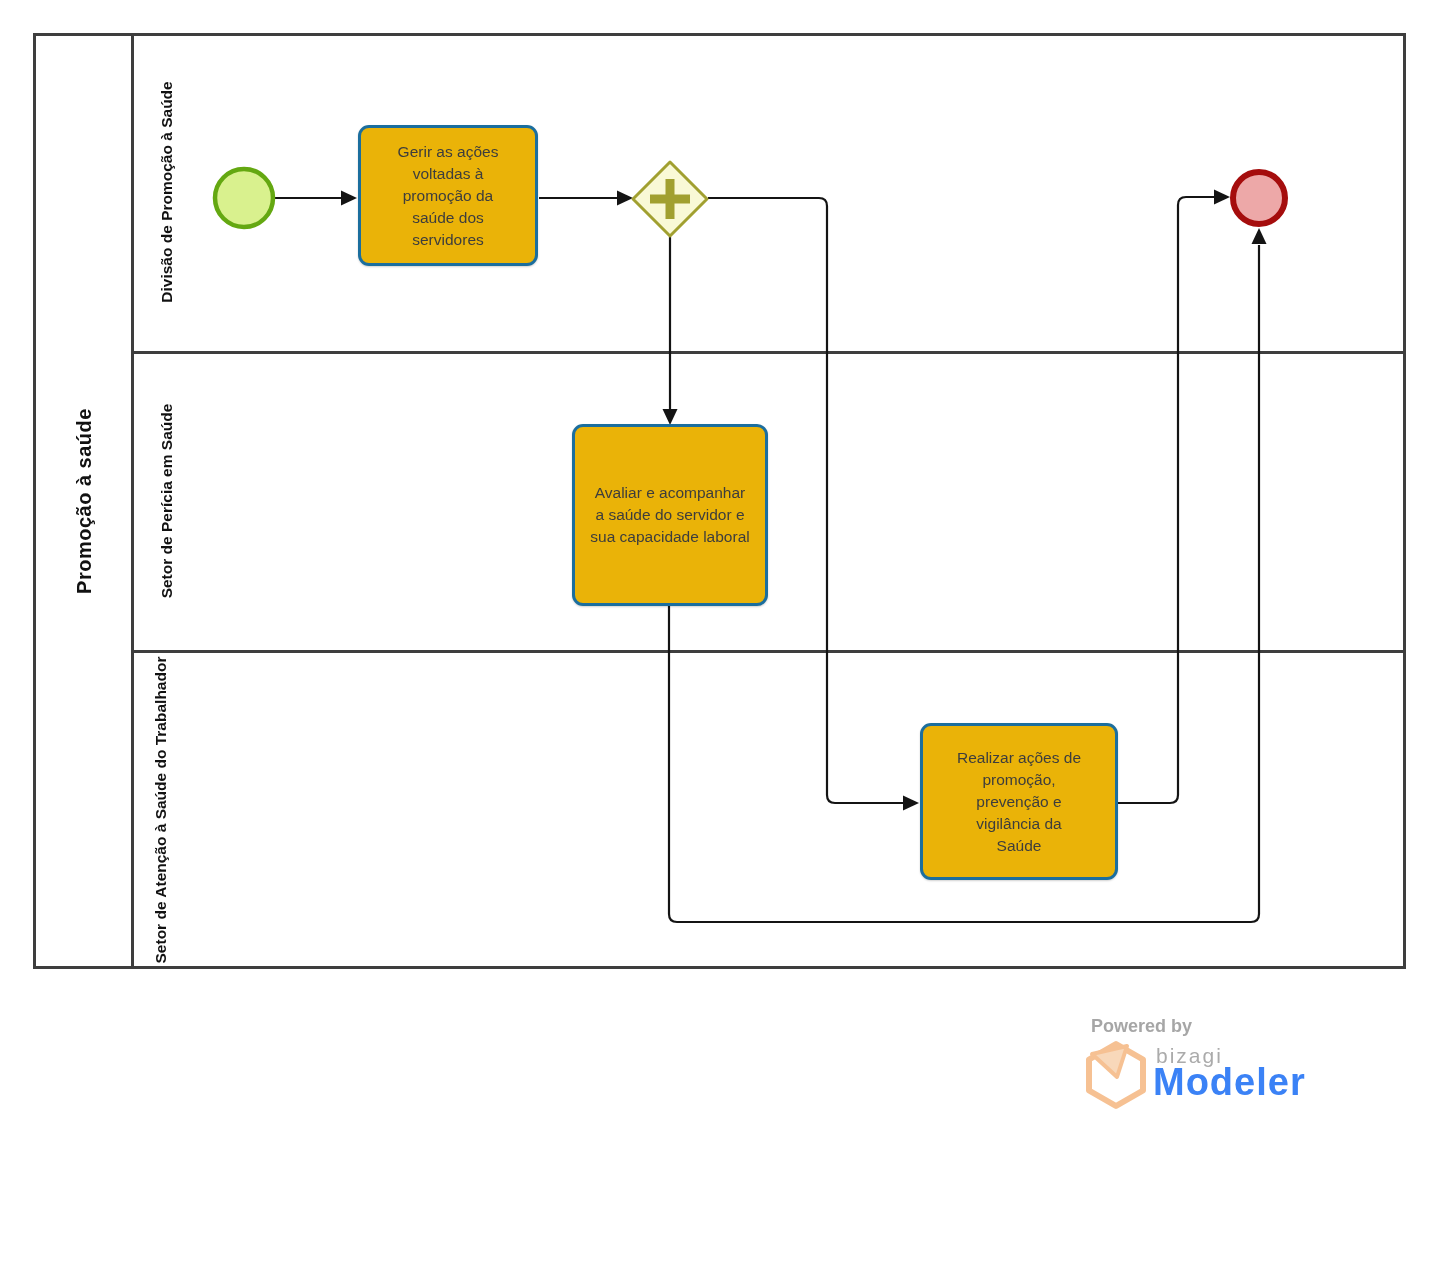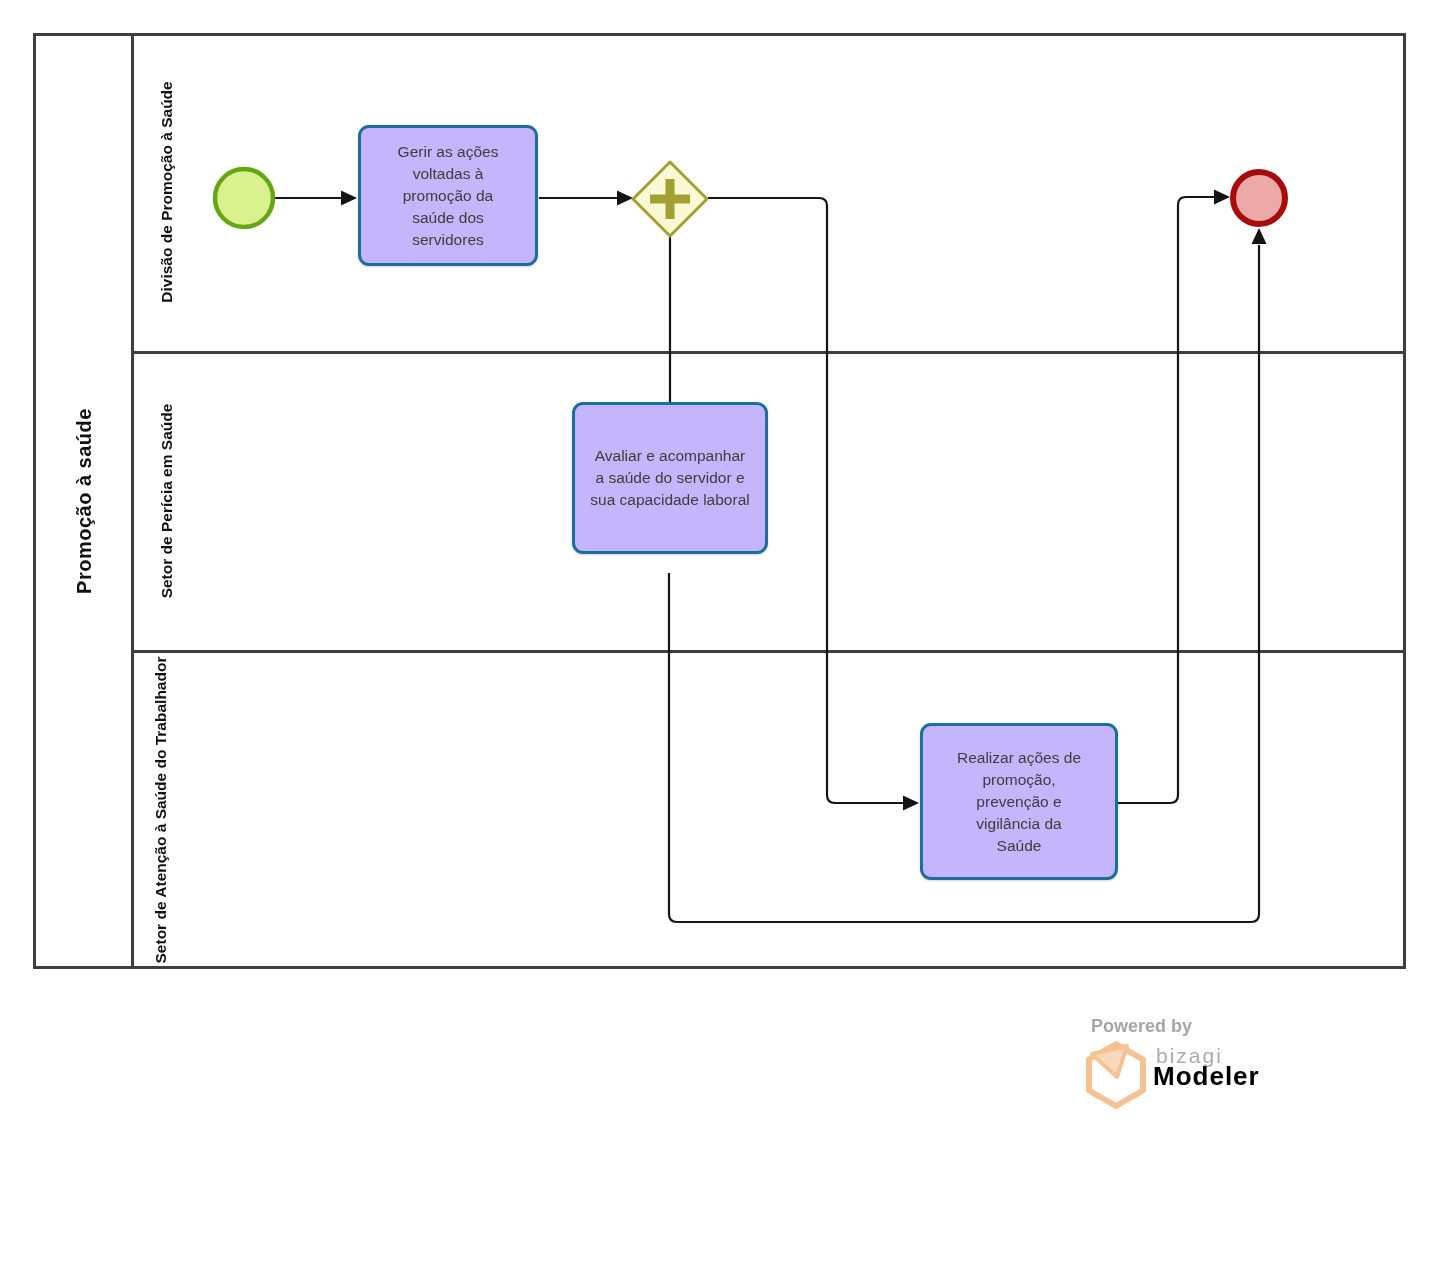--- a/index.html
+++ b/index.html
@@ -16,33 +16,33 @@
   .lane-divider.d2{top:650px;}
   .rot-label{position:absolute;transform:translate(-50%,-50%) rotate(-90deg);
     white-space:nowrap;font-weight:bold;color:#111;text-align:center;}
   .pool-title{left:84px;top:501px;font-size:20px;letter-spacing:.5px;}
   .lane-title{font-size:15.5px;}
   .lane-title.l1{left:167px;top:192px;}
   .lane-title.l2{left:167px;top:501px;}
   .lane-title.l3{left:161px;top:810px;white-space:normal;width:310px;line-height:20px;}
   
   .task{position:absolute;box-sizing:border-box;border:3px solid #1b6e9e;border-radius:11px;
-    background:#c4b5fd;display:flex;align-items:center;justify-content:center;text-align:center;
+    background:#eab308;display:flex;align-items:center;justify-content:center;text-align:center;
     font-size:15.5px;line-height:22px;color:#3d3d3d;box-shadow:0 1px 2px rgba(0,0,0,.18);}
   .task-gerir{left:358px;top:125px;width:180px;height:141px;padding:0 30px;}
-  .task-avaliar{left:572px;top:402px;width:196px;height:152px;padding:0 15px;}
+  .task-avaliar{left:572px;top:424px;width:196px;height:182px;padding:0 15px;}
   .task-realizar{left:920px;top:723px;width:198px;height:157px;padding:0 32px;}
   
   #flows{position:absolute;left:0;top:0;width:1438px;height:1262px;pointer-events:none;}
   .flow{fill:none;stroke:#141414;stroke-width:2.2px;}
   .arrow{fill:#141414;stroke:none;}
   
   .powered-by{position:absolute;left:1091px;top:1016px;font-size:18px;font-weight:600;color:#a6a6a6;}
   .brand{position:absolute;left:1156px;top:1044px;font-size:21px;color:#ababab;letter-spacing:2px;}
-  .product{position:absolute;left:1153px;top:1061px;font-size:26px;font-weight:600;color:#000000;letter-spacing:1px;}
+  .product{position:absolute;left:1153px;top:1061px;font-size:38px;font-weight:600;color:#3b82f6;letter-spacing:1px;}
   #logo-icon{position:absolute;left:1082px;top:1036px;}
 </style>
 </head>
 <body>
 
 <div id="canvas">
 
   <div class="pool-border"></div>
   <div class="pool-header-divider"></div>
   <div class="lane-divider d1"></div>

